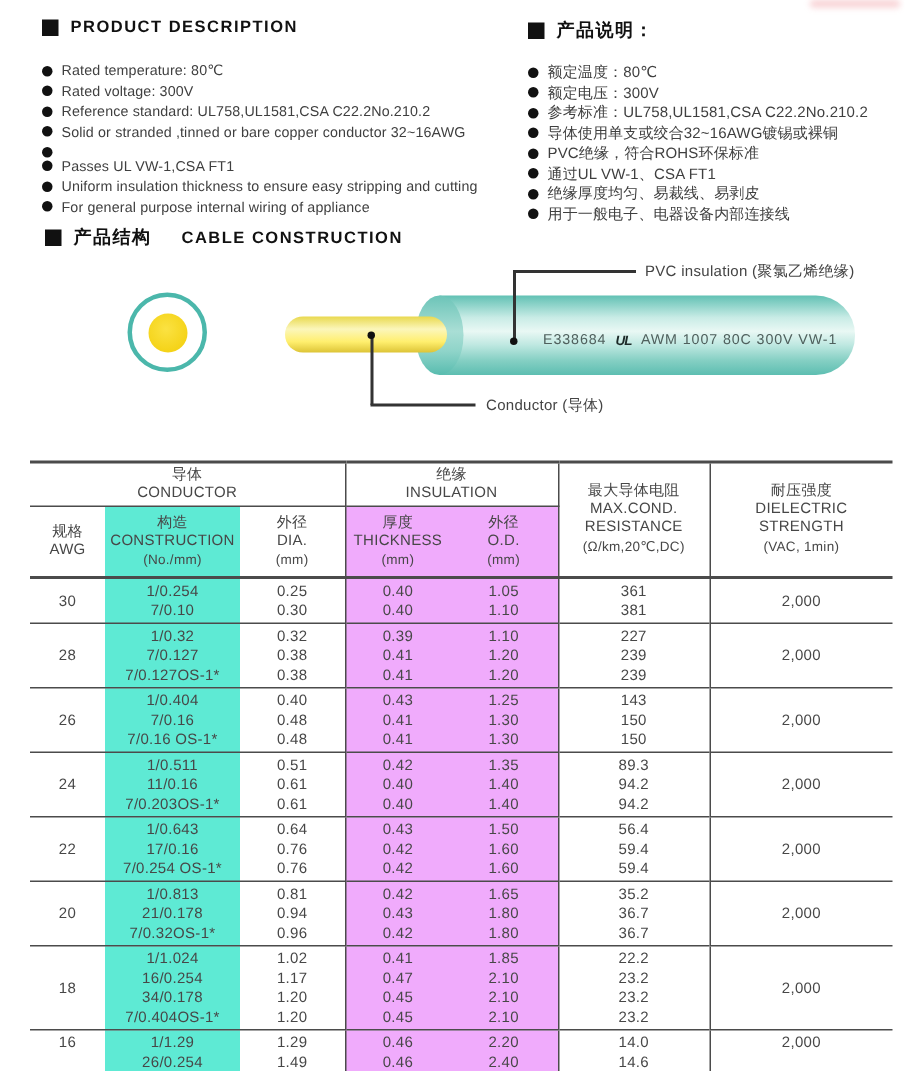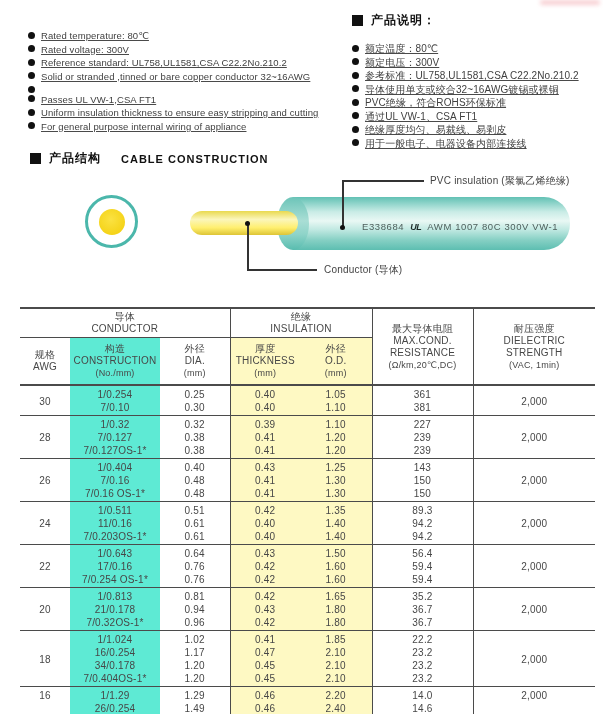--- a/index.html
+++ b/index.html
@@ -9,21 +9,21 @@
     font-family:"Liberation Sans","DejaVu Sans",sans-serif;
     -webkit-font-smoothing:antialiased;
   }
   .abs{position:absolute;}
   
   .sec-title{display:flex;align-items:center;gap:8px;font-weight:bold;color:#111;}
   .sq{width:11px;height:11px;background:#111;flex:0 0 auto;}
   .sec-title .t-en{font-size:11px;letter-spacing:1px;}
   .sec-title .t-cn{font-size:12px;letter-spacing:1px;}
   
-  .blist{list-style:none;margin:0;padding:0;text-decoration:underline;}
+  .blist{list-style:none;margin:0;padding:0;}
   .blist li{display:flex;align-items:flex-start;gap:6px;line-height:13.5px;}
   .dot{width:7px;height:7px;border-radius:50%;background:#111;flex:0 0 auto;margin-top:2.5px;}
   .blist .txt{font-size:9.5px;color:#3f3f3f;letter-spacing:0.1px;}
   #desc-cn .blist .txt{font-size:10px;}
   
   #corner-artifact{left:540px;top:0;width:60px;height:5px;background:rgba(235,120,130,.35);filter:blur(2px);border-radius:3px;}
   
   #cross-outer{left:85px;top:195px;width:53px;height:53px;box-sizing:border-box;border:3.5px solid #4bb7ab;border-radius:50%;background:#fff;}
   #cross-core{left:99px;top:209px;width:26px;height:26px;border-radius:50%;background:radial-gradient(circle at 45% 40%,#fbe242,#f2cd07);}
   #rod{left:190px;top:211px;width:108px;height:24px;border-radius:12px;
@@ -50,31 +50,35 @@
       font-size:10px;color:#474747;letter-spacing:0.2px;}
   #spec-table th{font-weight:normal;text-align:center;padding:2px 0;line-height:12px;}
   #spec-table td{text-align:center;vertical-align:middle;padding:2px 0 1px;line-height:13px;}
   #spec-table thead tr.grp th{border-top:2px solid #4b4b4b;height:20px;}
   #spec-table th.under{border-bottom:1.6px solid #4b4b4b;}
   #spec-table thead tr.sub th{height:42px;}
   #spec-table thead th{border-bottom-color:#4b4b4b;}
   #spec-table thead{border-bottom:2px solid #4b4b4b;}
   #spec-table tbody tr{border-bottom:1.6px solid #4b4b4b;}
   .yellow{background:#5eead4;}
-  .blue{background:#fef9c3;}
+  .blue{background:#f0abfc;}
   .vline{border-right:1.6px solid #4b4b4b;}
   #spec-table .u{font-size:9px;}
   #spec-table tbody tr:last-child td{vertical-align:top;padding-bottom:45px;}
 </style>
 </head>
 <body>
 
 <div class="abs" id="corner-artifact"></div>
 
 <div class="abs" id="desc-en" style="left:28px;top:12px;width:322px;">
+  <div class="sec-title">
+    <span class="sq"></span>
+    <span class="t-en">PRODUCT DESCRIPTION</span>
+  </div>
   <ul class="blist" style="margin-top:17px;">
     <li>
         <span class="dot"></span>
         <span class="txt">Rated temperature: 80℃</span>
       </li>
     <li>
         <span class="dot"></span>
         <span class="txt">Rated voltage: 300V</span>
       </li>
     <li>

